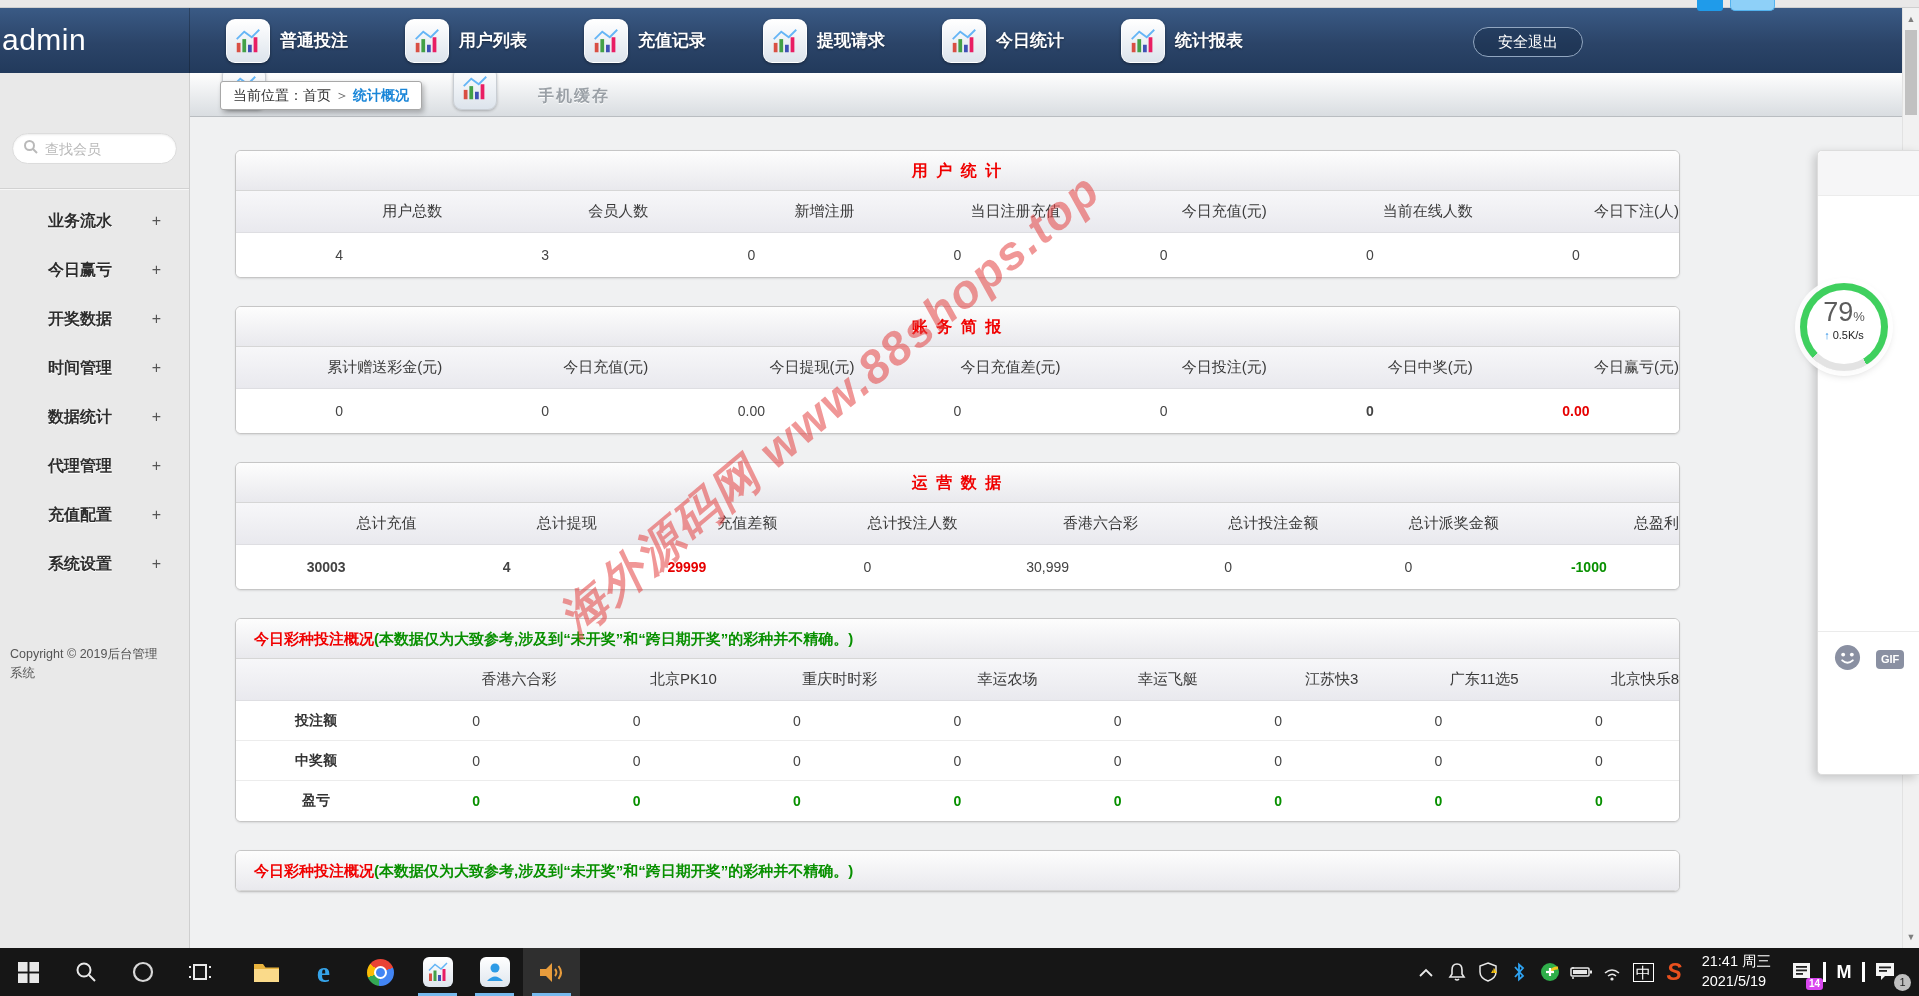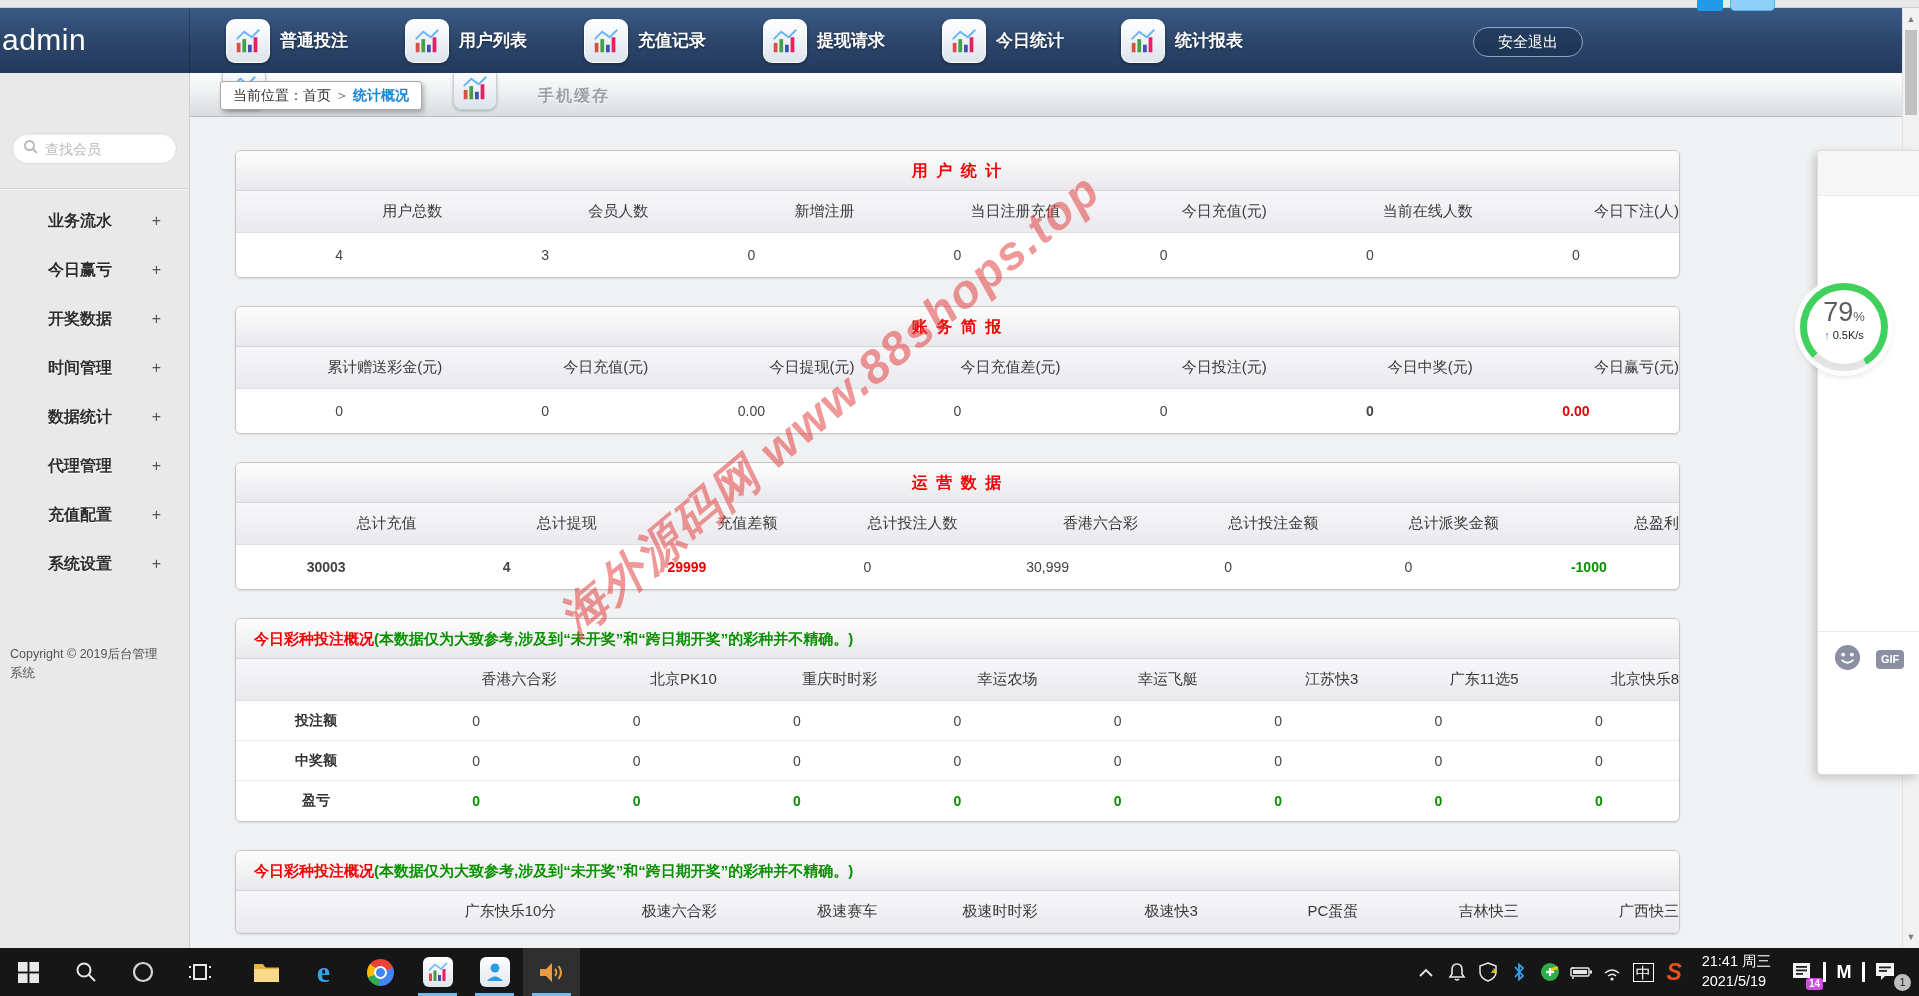--- a/index.html
+++ b/index.html
@@ -407,31 +407,20 @@
             <div class="td green bold">0</div>
             <div class="td green bold">0</div>
             <div class="td green bold">0</div>
             <div class="td green bold">0</div>
             <div class="td green bold">0</div>
             <div class="td green bold">0</div>
           </div>
         </section>
         <section class="panel lottery">
           <div class="panel-title left"><span class="t-red">今日彩种投注概况</span><span class="t-green">(本数据仅为大致参考,涉及到“未开奖”和“跨日期开奖”的彩种并不精确。)</span></div>
-          <div class="thead">
-            <div class="th col0"></div>
-            <div class="th">广东快乐10分</div>
-            <div class="th">极速六合彩</div>
-            <div class="th">极速赛车</div>
-            <div class="th">极速时时彩</div>
-            <div class="th">极速快3</div>
-            <div class="th">PC蛋蛋</div>
-            <div class="th">吉林快三</div>
-            <div class="th">广西快三</div>
-          </div>
         </section>
       </div>
     <div class="watermark">海外源码网 www.88shops.top</div>
   </div>
 
   <div class="scrollbar">
     <div class="arrow up">▲</div>
     <div class="thumb"></div>
     <div class="arrow down">▼</div>
   </div>

